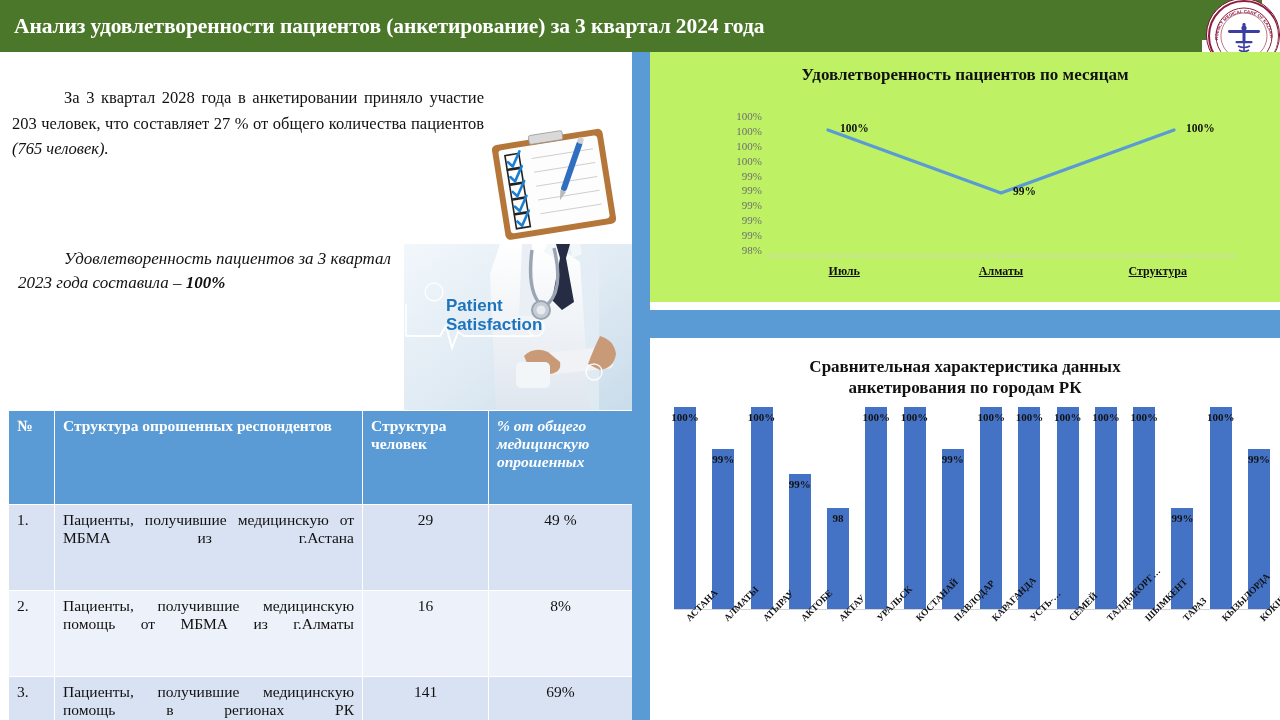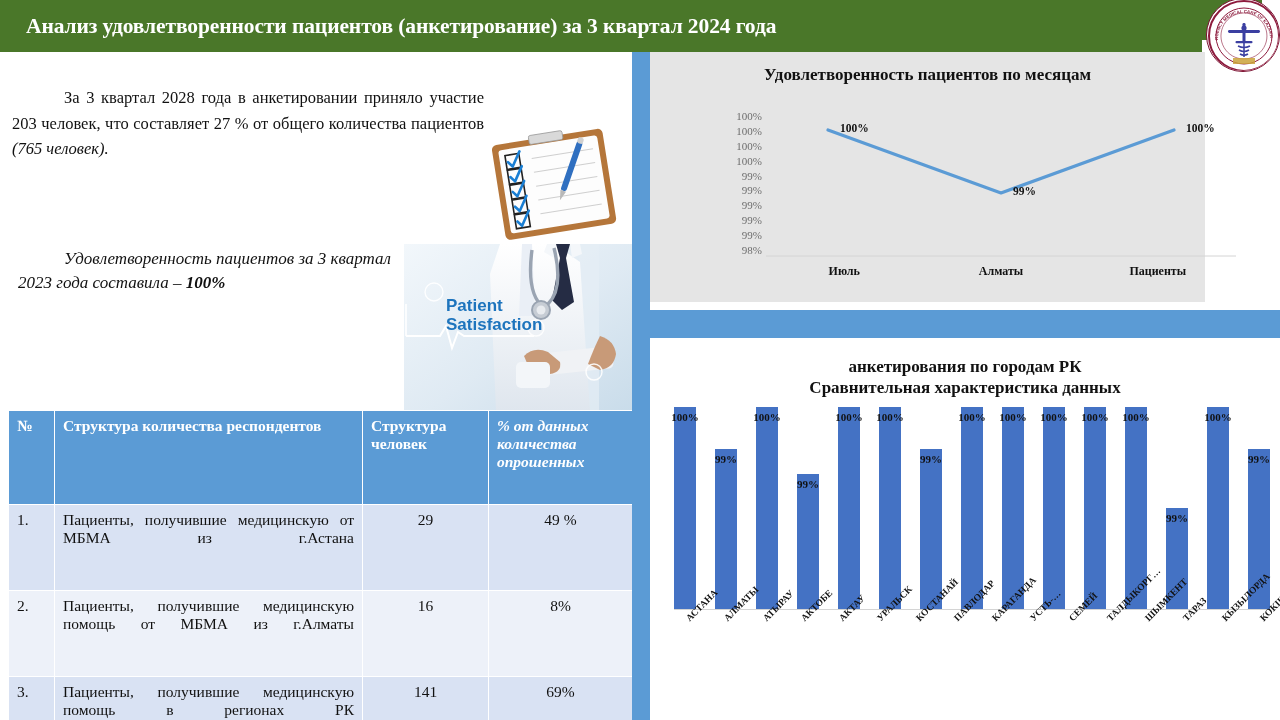--- a/index.html
+++ b/index.html
@@ -16,21 +16,21 @@
     position:absolute; left:0; top:0; width:1202px; height:52px;
     background:#4A7729;
     display:flex; align-items:center;
   }
   #header-title{
     color:#ffffff;
     font-family:"Liberation Serif", serif;
     font-weight:bold;
     font-size:21.5px;
     letter-spacing:-0.1px;
-    padding-left:26px;
+    padding-left:14px;
     white-space:nowrap;
   }
   #header-green-tail{
     position:absolute; left:1202px; top:0; width:60px; height:40px;
     background:#4A7729;
   }
   #logo{
     position:absolute; left:1206px; top:-2px; width:74px; height:74px;
     border-radius:50%;
     background:#ffffff;
@@ -103,22 +103,22 @@
   #data-table td.desc{ text-align:justify; text-align-last:justify; }
   #data-table td.num, #data-table td.pct{ text-align:center; }
   #data-table tbody tr { height:86px; }
 
   
   #right-rail{
     position:absolute; left:632px; top:52px; width:18px; height:668px;
     background:#5B9BD5;
   }
   #top-chart-panel{
-    position:absolute; left:650px; top:52px; width:555px; height:250px;
-    background:#e5e5e5;
+    position:absolute; left:650px; top:52px; width:630px; height:250px;
+    background:#bef264;
   }
   #mid-divider{
     position:absolute; left:650px; top:310px; width:630px; height:28px;
     background:#5B9BD5;
   }
   #bottom-chart-panel{
     position:absolute; left:650px; top:344px; width:630px; height:376px;
     background:#ffffff;
   }
 
@@ -142,21 +142,21 @@
     align-items:flex-end;
     font-family:"Liberation Serif", serif;
     font-size:11px; color:#6e6e6e;
   }
   #line-xaxis{
     position:absolute; left:116px; top:162px; width:470px;
     display:flex; justify-content:space-between;
     font-family:"Liberation Serif", serif;
     font-weight:bold; font-size:12px; color:#111;
   }
-  #line-xaxis span{ width:33.3%; text-align:center; }
+  #line-xaxis span{ width:33.3%; text-align:center;text-decoration:underline; }
   #line-svg{ position:absolute; left:0; top:0; }
   .line-dlabel{
     position:absolute;
     font-family:"Liberation Serif", serif;
     font-weight:bold; font-size:11.5px; color:#111;
   }
 
   
   #bar-chart-area{
     position:absolute; left:0; top:58px; width:630px; height:318px;
@@ -318,23 +318,23 @@
     <div class="ps-text">
       <div>Patient</div>
       <div>Satisfaction</div>
     </div>
   </div>
 
   <table id="data-table">
     <thead>
       <tr>
         <th style="width:46px">№</th>
-        <th style="width:308px">Структура  количества респондентов</th>
+        <th style="width:308px">Структура  опрошенных респондентов</th>
         <th style="width:126px">Структура человек</th>
-        <th style="width:144px" class="pct-head">% от данных количества опрошенных</th>
+        <th style="width:144px" class="pct-head">% от общего медицинскую опрошенных</th>
       </tr>
     </thead>
     <tbody>
       <tr class="odd">
         <td>1.</td>
         <td class="desc">Пациенты, получившие медицинскую от МБМА из г.Астана</td>
         <td class="num">29</td>
         <td class="pct">49 %</td>
       </tr>
       <tr class="even">
@@ -366,58 +366,62 @@
         <span>99%</span>
         <span>99%</span>
         <span>99%</span>
         <span>99%</span>
         <span>99%</span>
         <span>98%</span>
       </div>
     <div id="line-xaxis">
         <span>Июль</span>
         <span>Алматы</span>
-        <span>Пациенты</span>
+        <span>Структура</span>
       </div>
     <svg id="line-svg" width="630" height="200">
       <line x1="116" y1="154" x2="586" y2="154" stroke="#d4d4d4" stroke-width="1"></line>
       <polyline id="line-path" fill="none" stroke="#5B9BD5" stroke-width="3.2" stroke-linejoin="round" stroke-linecap="round" points="178.0,28.0 351.0,91.0 524.0,28.0"></polyline>
     </svg>
   <div class="line-dlabel" style="left: 190px; top: 20px;">100%</div>
       <div class="line-dlabel" style="left: 363px; top: 83px;">99%</div>
       <div class="line-dlabel" style="left: 536px; top: 20px;">100%</div>
     </div>
 </div>
 
 <div id="mid-divider"></div>
 
 <div id="bottom-chart-panel">
   <div class="chart-title">
+    <div>Сравнительная характеристика данных</div>
     <div>анкетирования по городам РК</div>
-    <div>Сравнительная характеристика данных</div>
   </div>
   <div id="bar-chart-area">
     <div id="bars">
         <div class="bar-wrap">
           <div class="bar" style="height: 202px;"></div>
           <div class="bar-label" style="bottom: 186px;">100%</div>
         </div>
         <div class="bar-wrap">
           <div class="bar" style="height: 160px;"></div>
           <div class="bar-label" style="bottom: 144px;">99%</div>
         </div>
         <div class="bar-wrap">
           <div class="bar" style="height: 202px;"></div>
           <div class="bar-label" style="bottom: 186px;">100%</div>
         </div>
         <div class="bar-wrap">
           <div class="bar" style="height: 134.8px;"></div>
           <div class="bar-label" style="bottom: 118.8px;">99%</div>
         </div>
         <div class="bar-wrap">
+          <div class="bar" style="height: 101.2px;"></div>
+          <div class="bar-label" style="bottom: 85.2px;">98</div>
+        </div>
+        <div class="bar-wrap">
           <div class="bar" style="height: 202px;"></div>
           <div class="bar-label" style="bottom: 186px;">100%</div>
         </div>
         <div class="bar-wrap">
           <div class="bar" style="height: 202px;"></div>
           <div class="bar-label" style="bottom: 186px;">100%</div>
         </div>
         <div class="bar-wrap">
           <div class="bar" style="height: 160px;"></div>
           <div class="bar-label" style="bottom: 144px;">99%</div>

